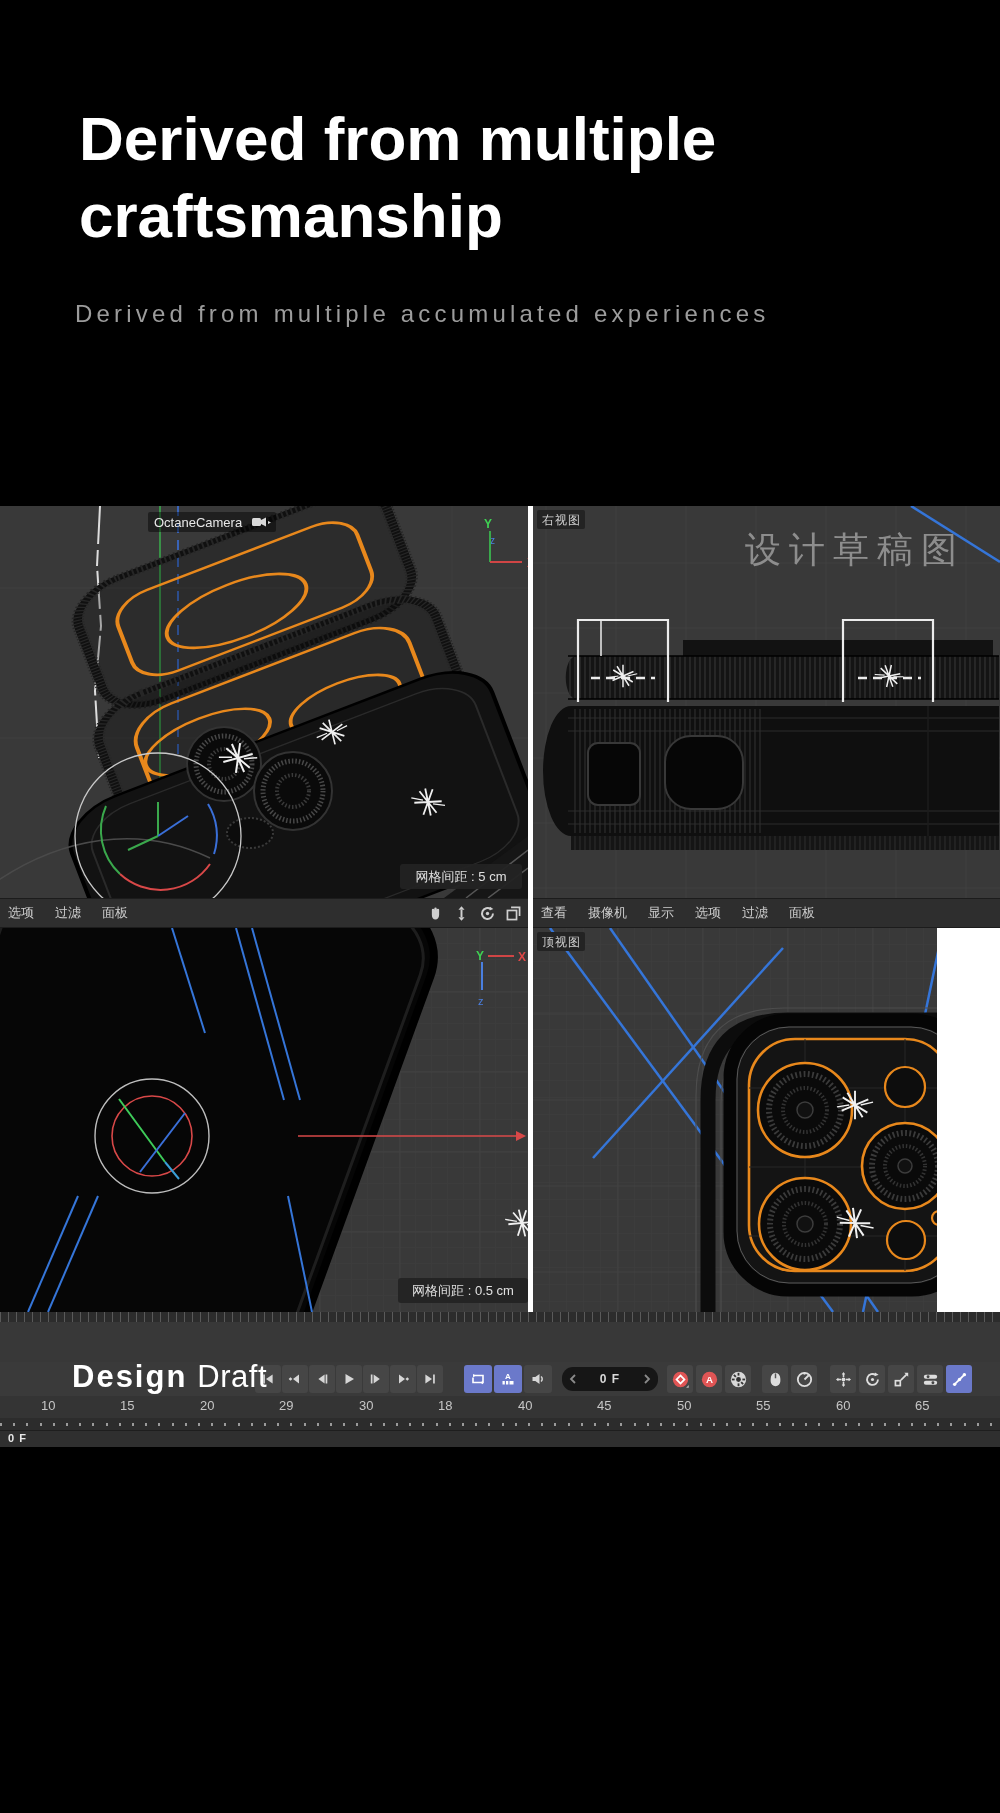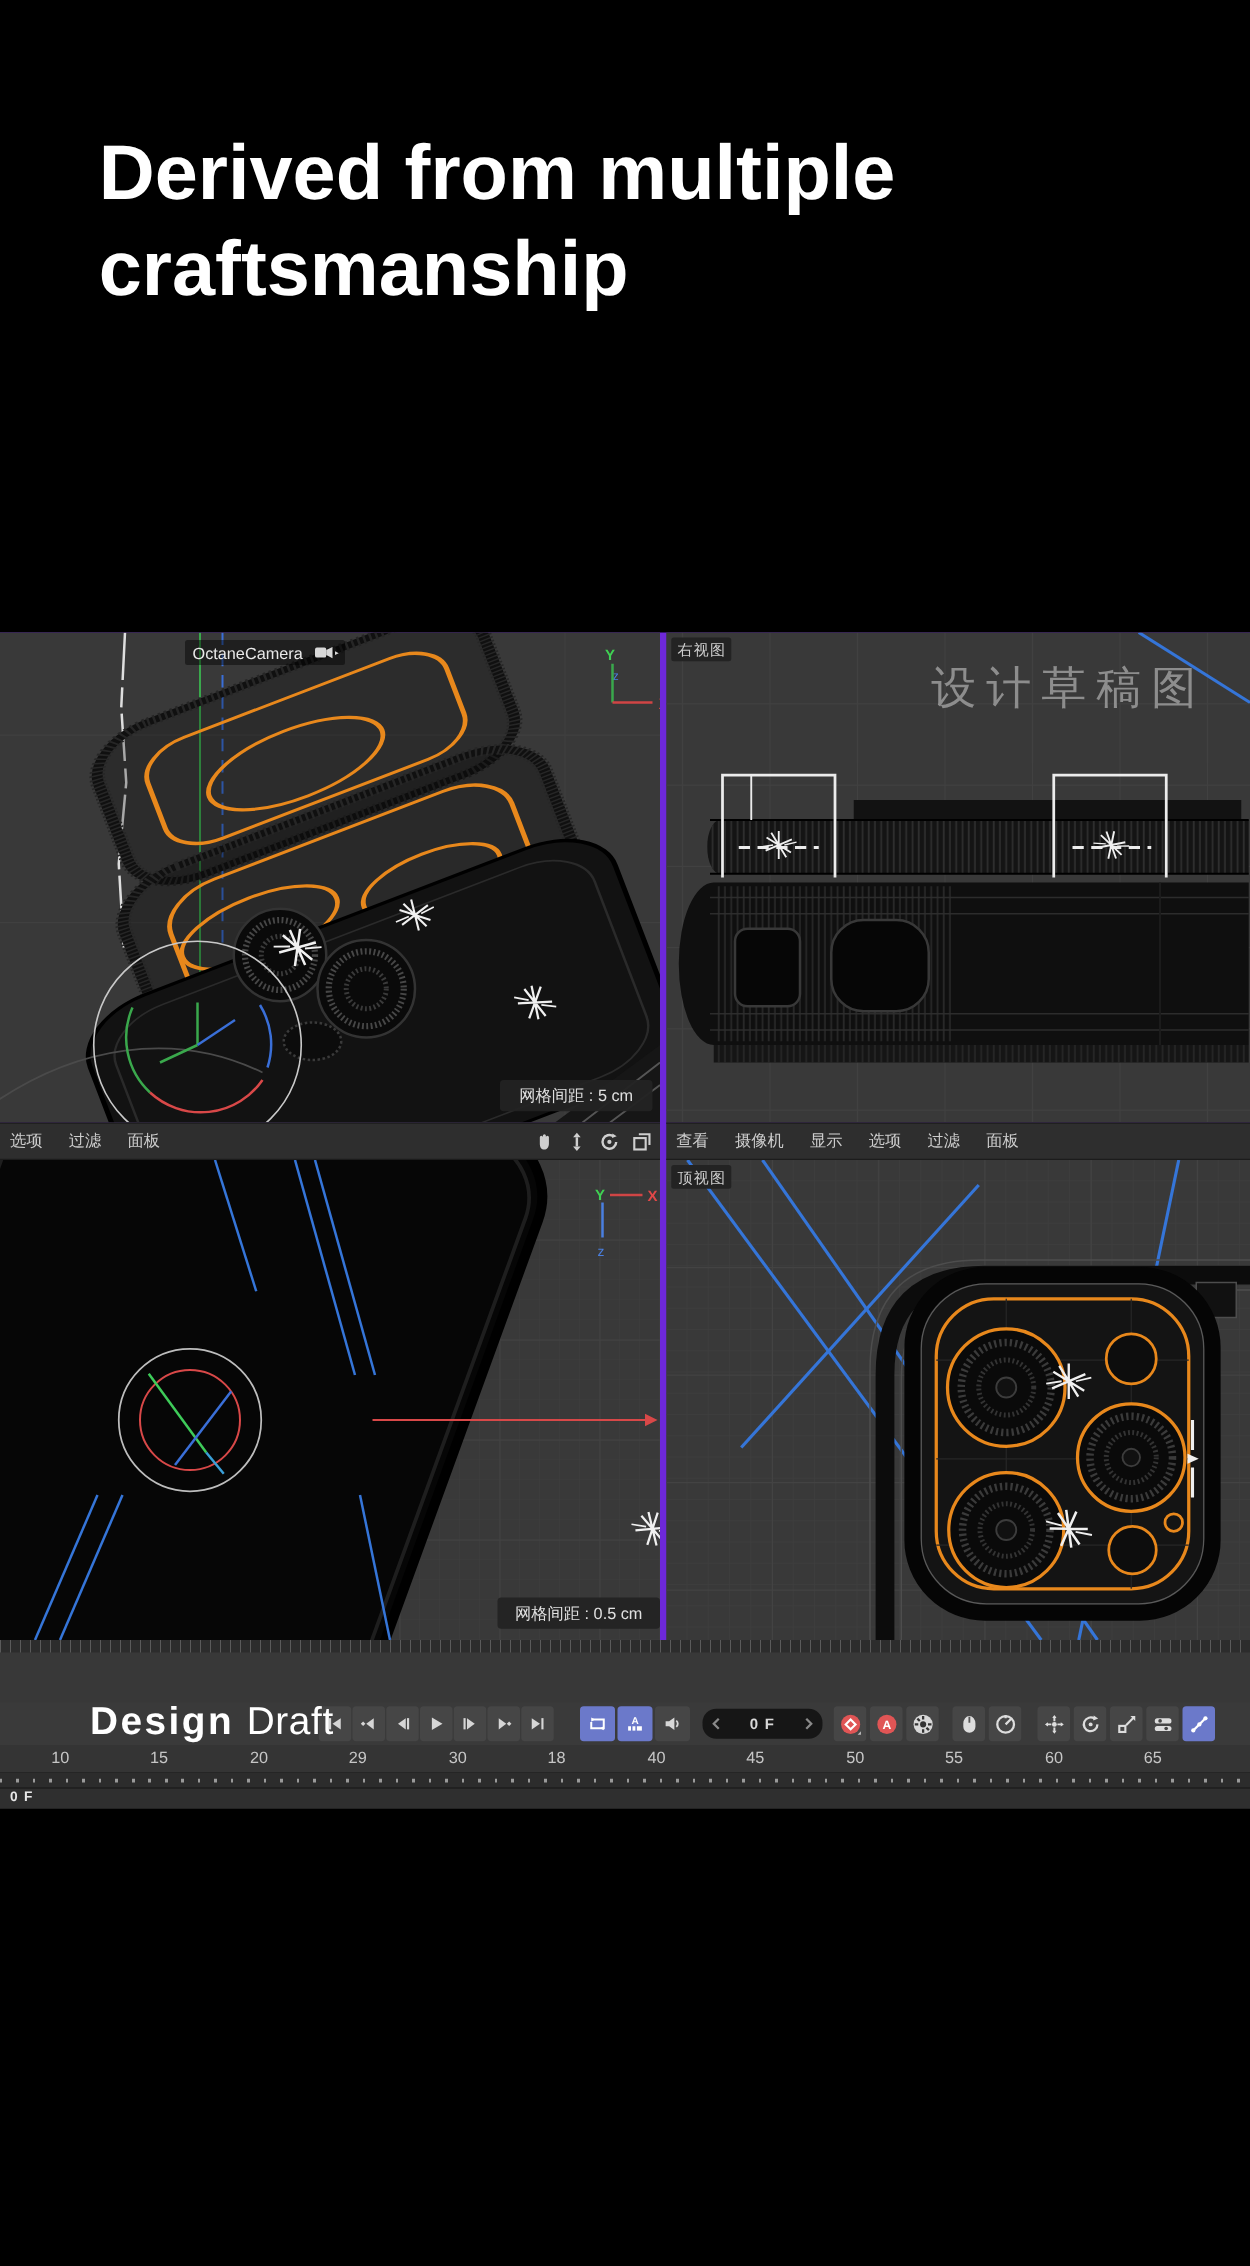--- a/index.html
+++ b/index.html
@@ -1,26 +1,26 @@
 <!DOCTYPE html>
 <html><head>
 <meta charset="utf-8">
 <style>
   html,body{margin:0;padding:0;background:#000;}
   body{width:1000px;height:1813px;position:relative;font-family:"Liberation Sans","DejaVu Sans",sans-serif;overflow:hidden;}
   .hero{position:absolute;left:75px;top:96px;width:900px;color:#fff;}
   .hero h1{margin:4px;font-size:62px;line-height:77px;font-weight:700;letter-spacing:0;}
   .hero .subtitle{margin-top:46px;font-size:24px;letter-spacing:4.2px;color:#9c9c9c;font-weight:400;}
-  .c4d{position:absolute;left:0;top:506px;width:1000px;height:902px;background:#6d28d9;}
+  .c4d{position:absolute;left:0;top:506px;width:1000px;height:902px;background:#ffffff;}
   .vp{position:absolute;background:#393939;overflow:hidden;}
   .vp svg{display:block;}
   .vp.tl{left:0;top:0;width:528px;height:392px;}
   .vp.tr{left:533px;top:0;width:467px;height:392px;}
   .vp.bl{left:0;top:422px;width:528px;height:384px;}
-  .vp.br{left:533px;top:422px;width:467px;height:384px;}
+  .vp.br{left:533px;top:422px;width:404px;height:384px;}
   .menurow{position:absolute;left:0;top:392px;width:1000px;height:30px;}
   .menubar{position:absolute;top:0;height:30px;background:#2e2e2e;border-top:1px solid #1c1c1c;border-bottom:1px solid #1c1c1c;display:flex;align-items:center;box-sizing:border-box;}
   .menubar.mleft{left:0;width:528px;padding:0 6px 0 8px;}
   .menubar.mright{left:533px;width:467px;padding-left:8px;}
   .m-item{color:#cdcdcd;font-size:13px;margin-right:21px;cursor:default;}
   .m-icons{margin-left:auto;display:flex;gap:9px;align-items:center;}
   .m-icons svg{display:block;}
   .timeline{position:absolute;left:0;top:806px;width:1000px;height:96px;background:#383838;}
   .ticks{width:100%;background-color:#2c2c2c;}
   .ticks.t-top{height:10px;background-image:repeating-linear-gradient(90deg,#5a5a5a 0 1px,transparent 1px 8px);}
@@ -40,20 +40,21 @@
   .framebar span{position:absolute;left:8px;top:1px;color:#e8e8e8;font-size:11px;font-weight:700;letter-spacing:1px;}
 </style>
 </head>
 <body>
 
 <section class="hero">
   <h1>
     <div>Derived from multiple</div>
     <div>craftsmanship</div>
   </h1>
+  <div class="subtitle">Derived from multiple accumulated experiences</div>
 </section>
 
 <div class="c4d">
 
   <div class="vp tl">
     <svg width="528" height="392" viewBox="0 0 528 392">
       <defs>
         <g id="sk">
           <path d="M0,-15 L0,15 M-13,-8 L13,8 M-14,6 L14,-6 M-8,-13 L8,13" stroke="#f0f0f0" stroke-width="2" fill="none"></path>
           <path d="M-19,2 L-6,0 M6,0 L19,-3" stroke="#f0f0f0" stroke-width="1.5" fill="none"></path>

